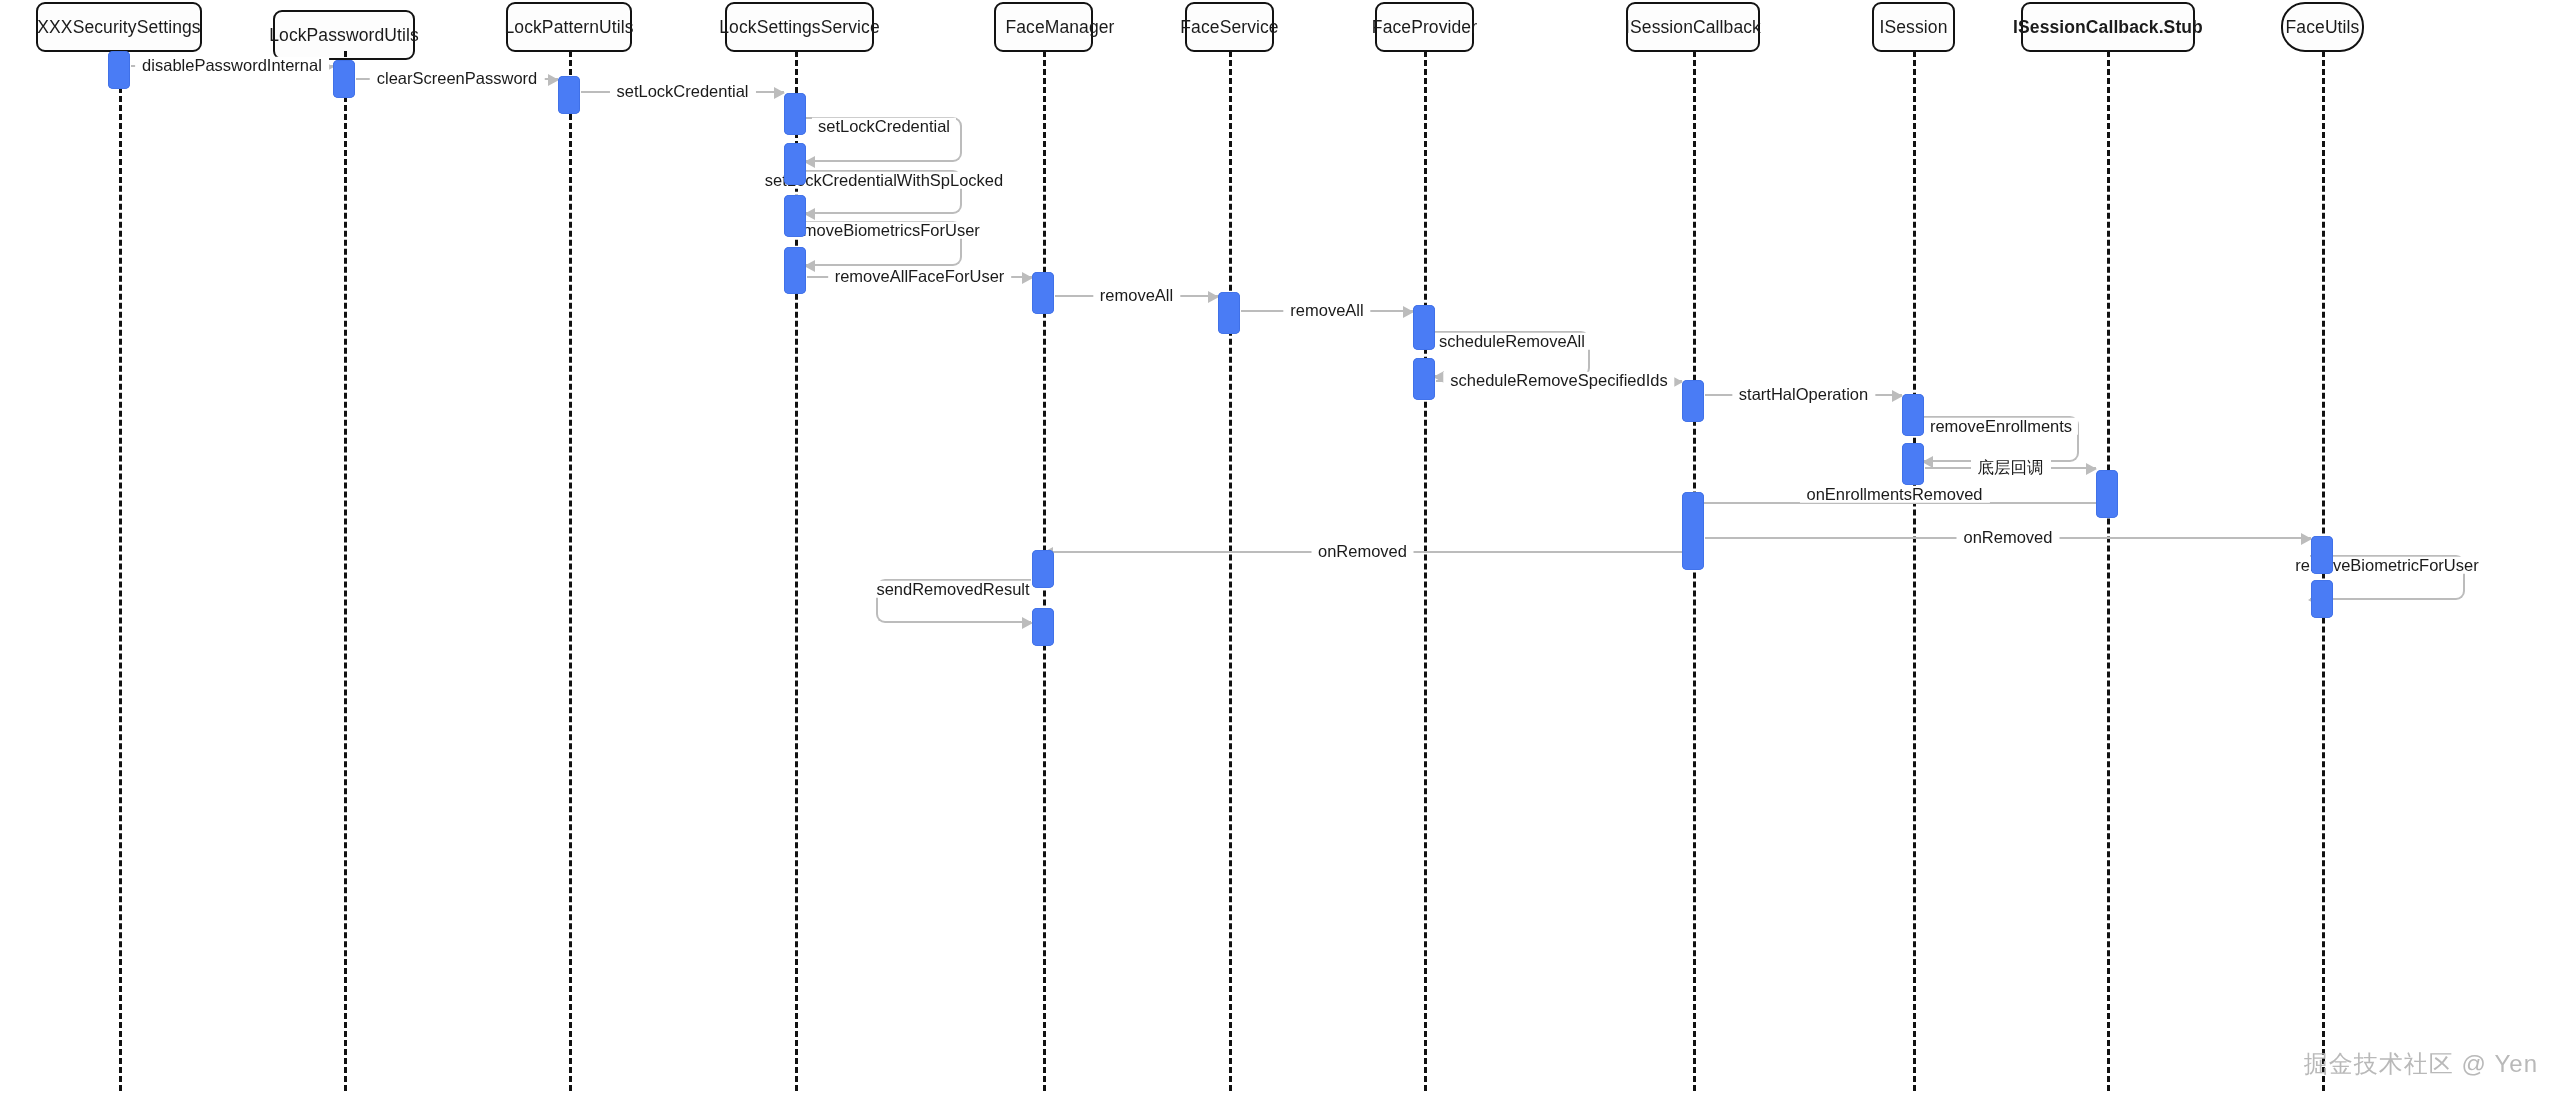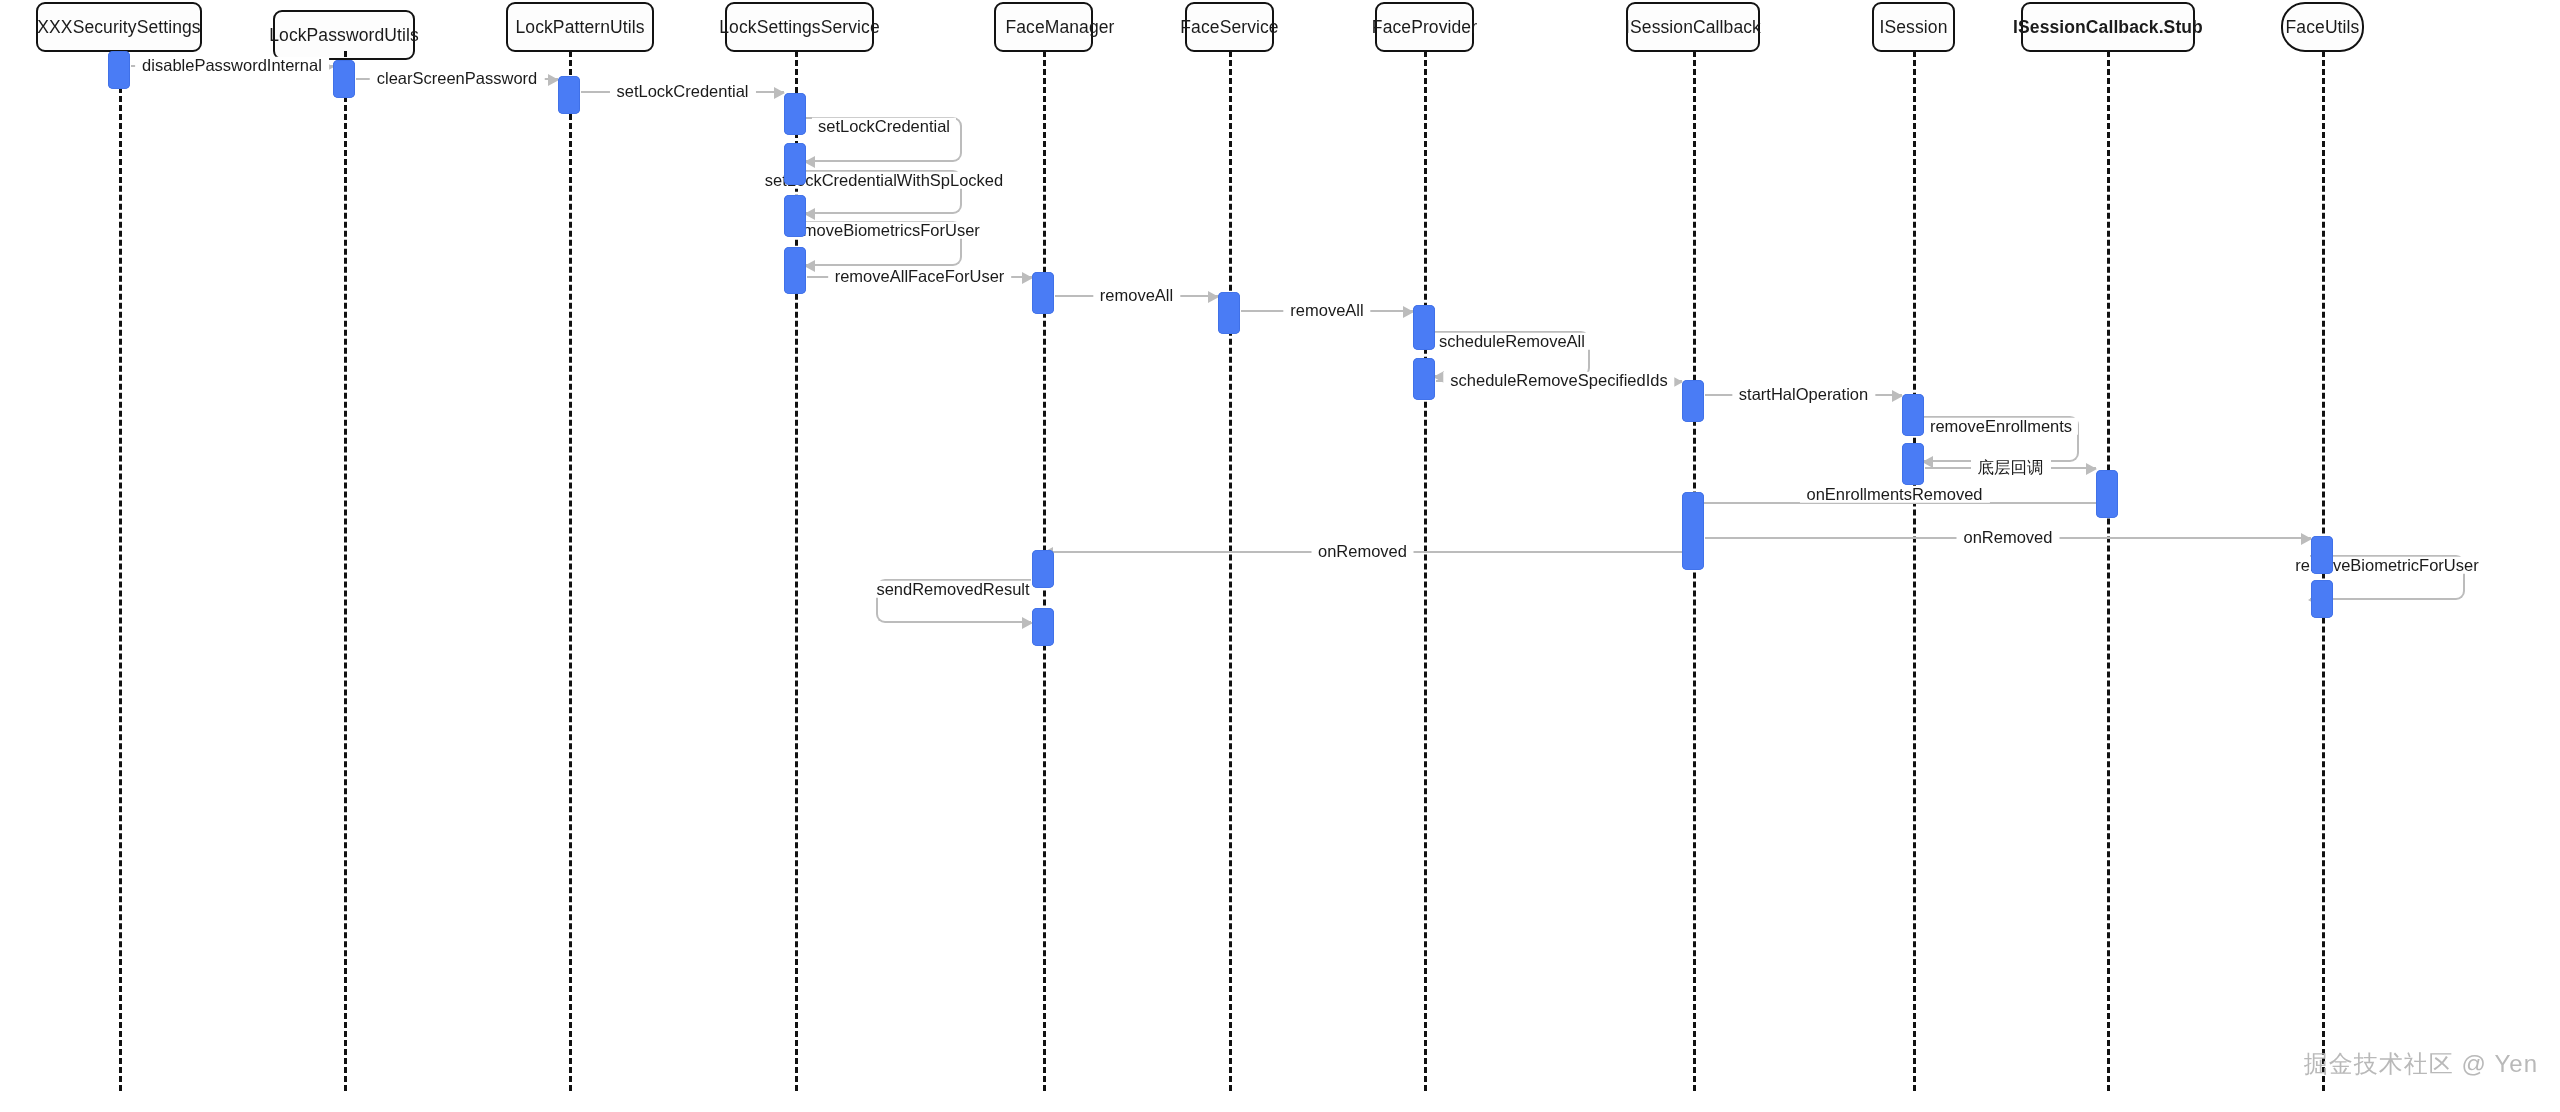--- a/index.html
+++ b/index.html
@@ -143,21 +143,21 @@
 
 <div id="stage">
 
   <div id="participants-layer">
       <div class="participant" style="left: 36px; top: 2px; width: 166px;">
         <span>XXXSecuritySettings</span>
       </div>
       <div class="participant" style="left: 273px; top: 10px; width: 142px;">
         <span>LockPasswordUtils</span>
       </div>
-      <div class="participant" style="left: 506px; top: 2px; width: 148px;">
+      <div class="participant" style="left: 506px; top: 2px; width: 126px;">
         <span>LockPatternUtils</span>
       </div>
       <div class="participant" style="left: 725px; top: 2px; width: 149px; text-align: center;">
         <span>LockSettingsService</span>
       </div>
       <div class="participant" style="left: 994px; top: 2px; width: 99px; padding-left: 41px;">
         <span>FaceManager</span>
       </div>
       <div class="participant" style="left: 1185px; top: 2px; width: 89px;">
         <span>FaceService</span>

